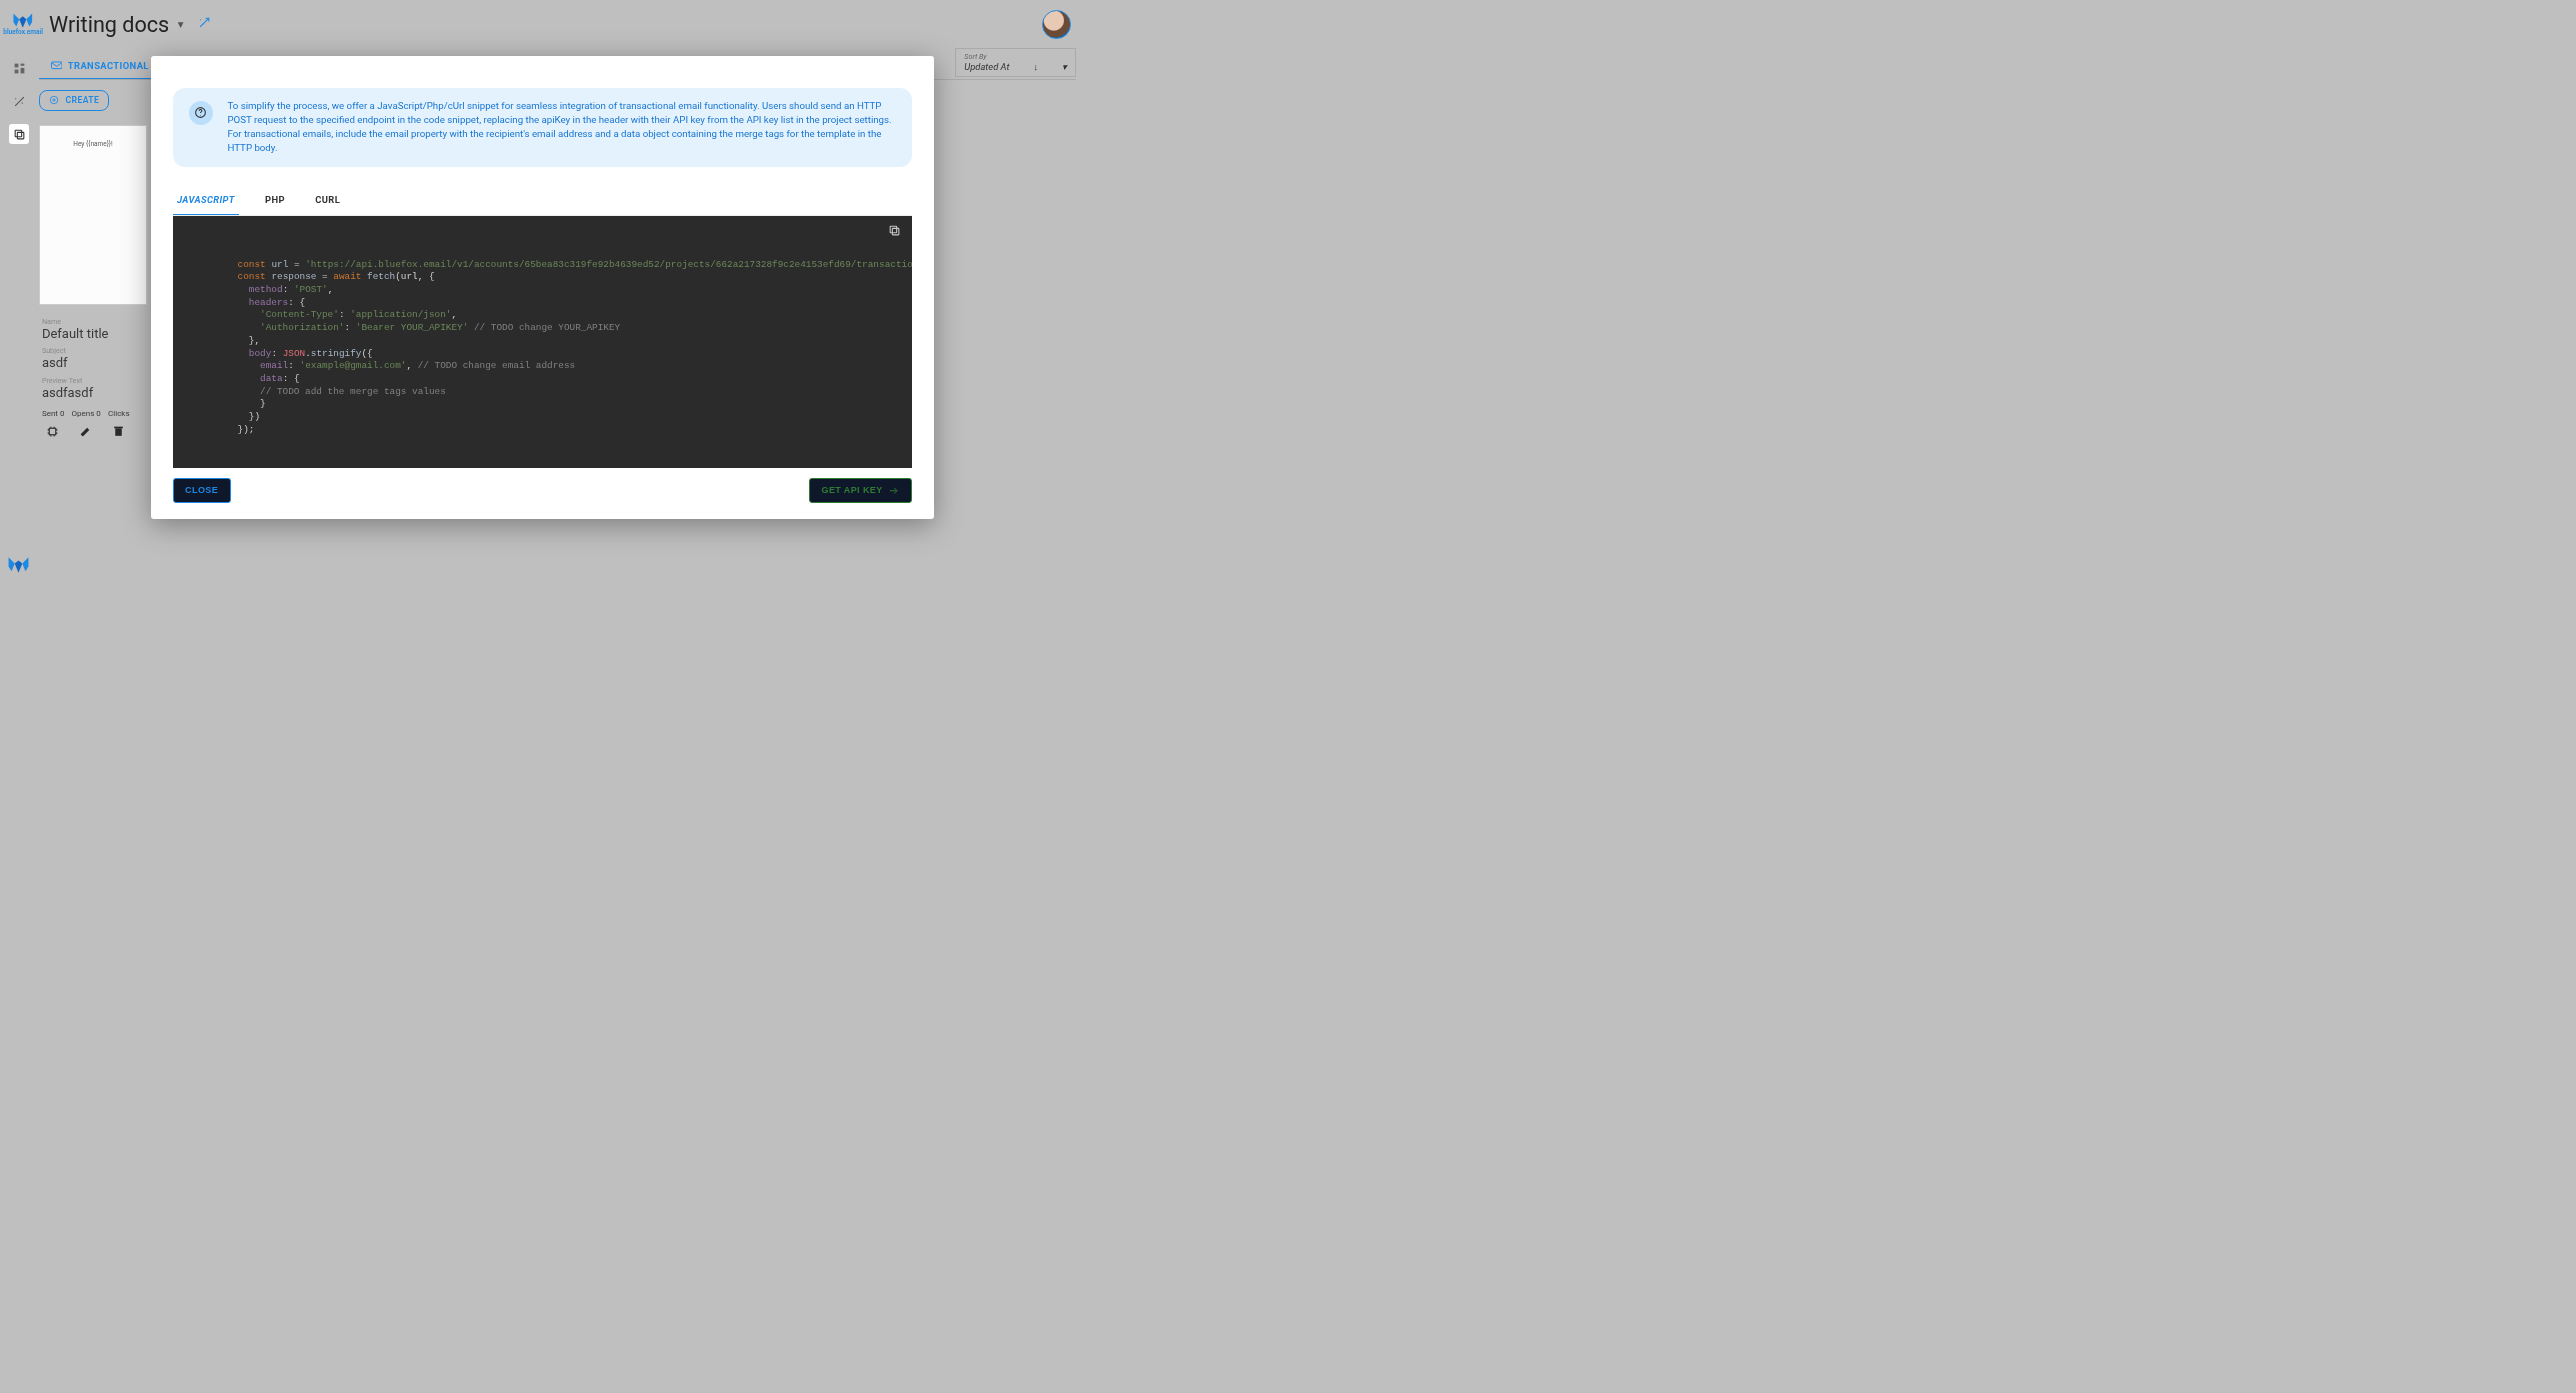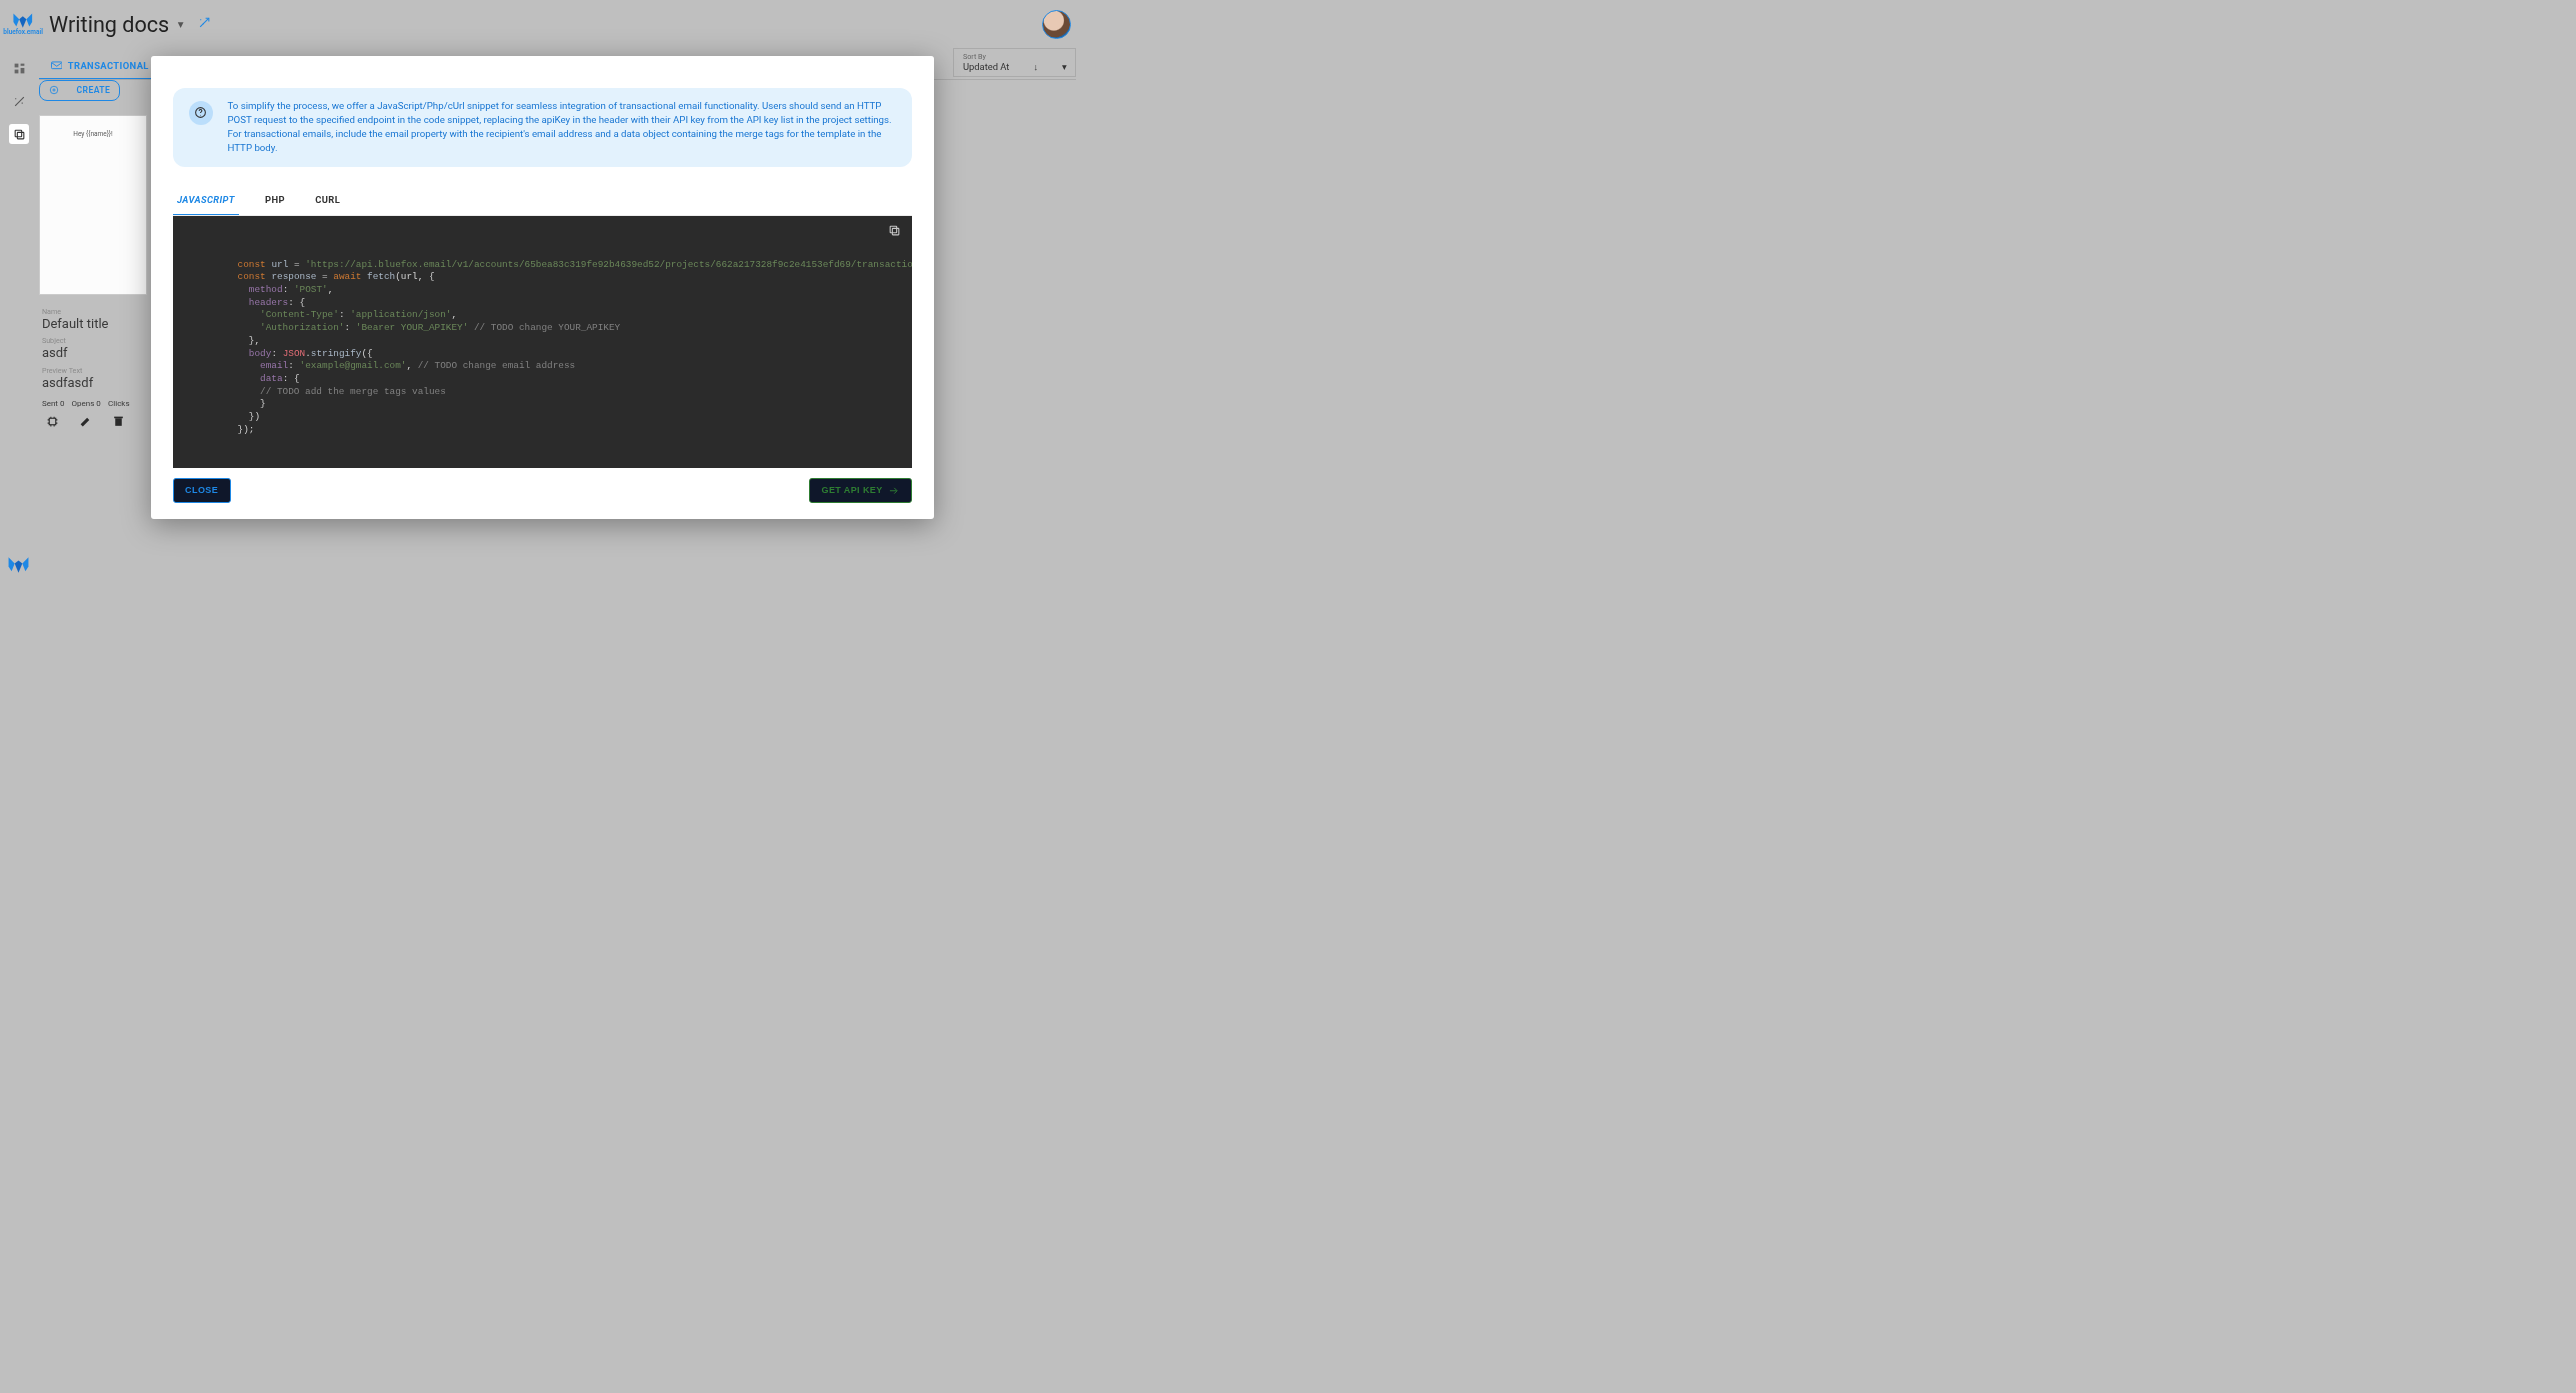--- a/index.html
+++ b/index.html
@@ -84,25 +84,27 @@
     border-bottom:1.4px solid #1E88E5;
     display:flex; align-items:center; gap:5.8px;
   }
   .tab-icon-mail { width:11.5px; height:8.6px; }
   .sort-wrap {
     position:absolute; right:0; top:0;
     border:0.7px solid #aaa; border-radius:0;
     padding:2.9px 8.6px 4.3px 8.6px;
     background:transparent;
     min-width:101px;
+    font-style:italic;
   }
   .sort-wrap .lbl { font-size:7.2px; color:#666; }
   .sort-wrap .val { font-size:9.4px; color:#333; display:flex; align-items:center; gap:24px; }
   .create-btn {
-    display:inline-flex; align-items:center; gap:18px;
+    margin-top:10px;
+    display:inline-flex; align-items:center; gap:7px;
     border:0.7px solid #1E88E5; color:#1E88E5;
     padding:4.3px 8.6px; font-size:8.6px; font-weight:600;
     border-radius:8px; letter-spacing:0.4px;
   }
   .card-bg {
     margin-top:14.4px;
     width:108px;
     display:flex; flex-direction:column;
     filter: opacity(.95);
   }

